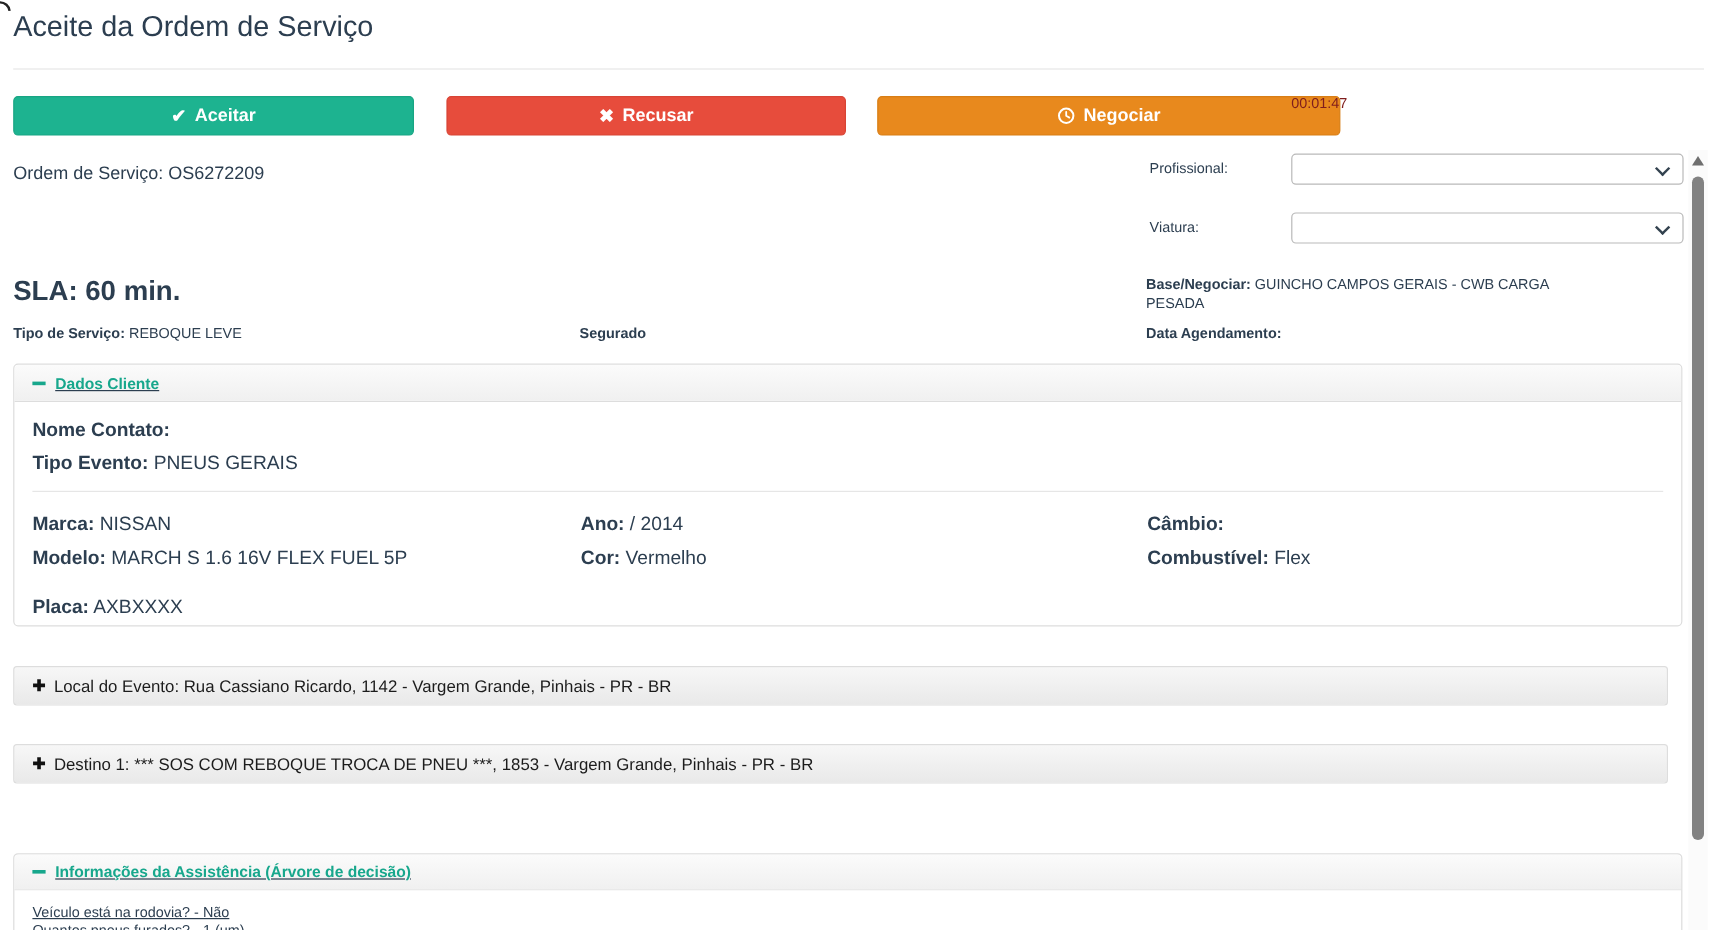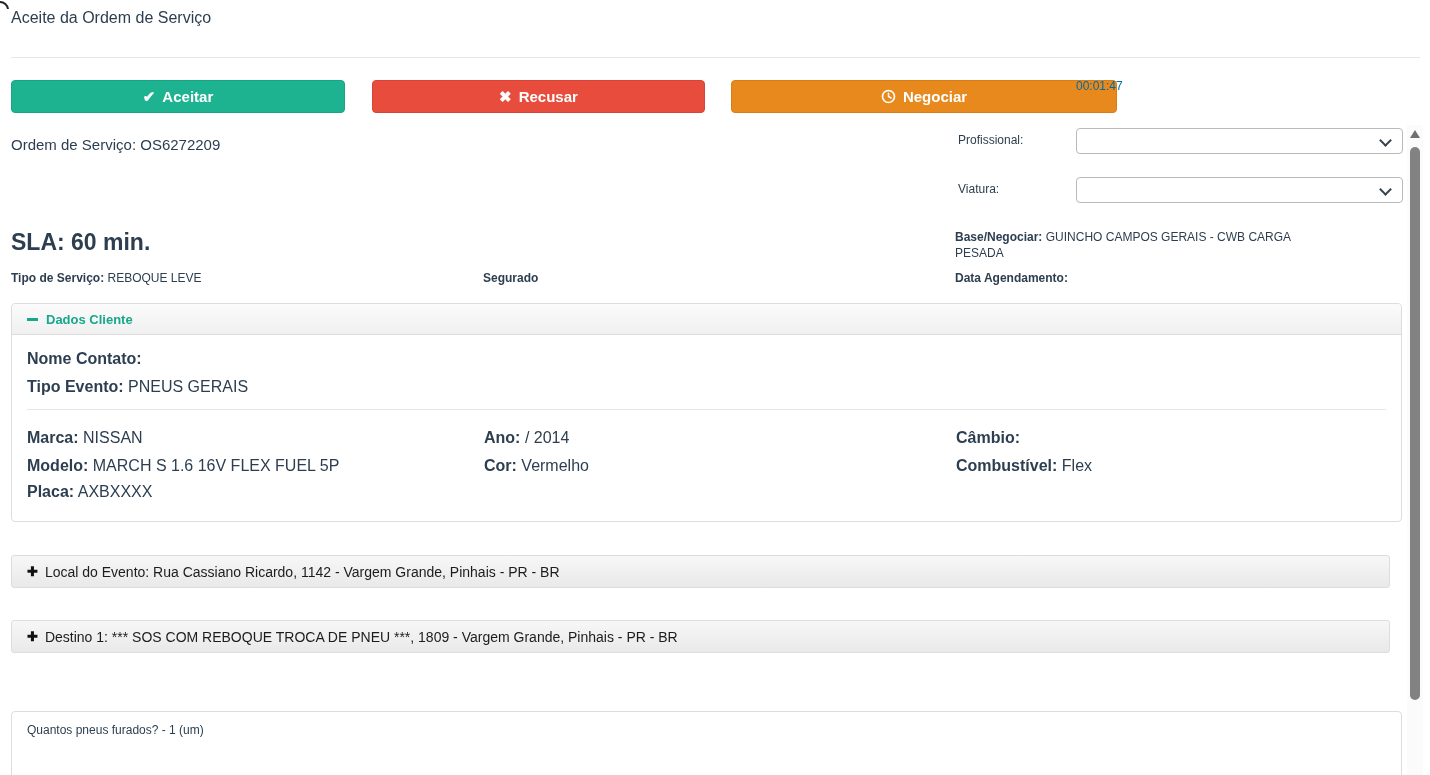--- a/index.html
+++ b/index.html
@@ -2,58 +2,58 @@
 <html><head>
 <meta charset="utf-8">
 <style>
   html,body{margin:0;padding:0;}
   body{
     width:1430px;height:775px;overflow:hidden;background:#fff;
     font-family:"Liberation Sans", sans-serif;color:#2c3e50;position:relative;
   }
   .abs{position:absolute;}
   
-  .page-title{left:11px;top:9px;font-size:16px;color:#2c3e50;}
+  .page-title{left:11px;top:9px;font-size:24px;color:#2c3e50;}
   .title-rule{left:11px;top:57px;width:1409px;border-top:1px solid #e7e7e7;height:0;}
   
   .btn{top:80px;height:33px;border-radius:4px;color:#fff;font-size:15px;font-weight:bold;
        display:flex;align-items:center;justify-content:center;gap:7px;cursor:pointer;box-sizing:border-box;}
   .btn-accept{left:11px;width:334px;background:#1db390;border:1px solid #18a583;}
   .btn-refuse{left:372px;width:333px;background:#e74c3c;border:1px solid #d84435;}
   .btn-negotiate{left:731px;width:386px;background:#e8891d;border:1px solid #d87e15;}
-  .timer{left:1076px;top:79px;font-size:12px;color:#0369a1;}
+  .timer{left:1076px;top:79px;font-size:12px;color:#7f1d1d;}
   
   .order-line{left:11px;top:136px;font-size:15px;}
   
   .form-label{font-size:12px;font-weight:normal;left:958px;}
   .lbl-prof{top:133px;} .lbl-viat{top:182px;}
   .select{left:1076px;width:327px;height:26px;background:#fff;border:1px solid #b9b9b9;
           border-radius:4px;box-sizing:border-box;position:absolute;}
   .sel-prof{top:128px;} .sel-viat{top:177px;}
   .select .chev{position:absolute;right:12px;top:7px;width:7px;height:7px;
           border-right:2px solid #33424f;border-bottom:2px solid #33424f;transform:rotate(45deg);}
   .select .sel-value{display:block;padding:5px 26px 0 8px;font-size:12px;white-space:nowrap;overflow:hidden;}
   
   .sla{left:11px;top:229px;font-size:23px;font-weight:bold;}
   .base-viatura{left:955px;top:229px;width:345px;font-size:12px;line-height:16px;}
   .labels-row{top:271px;font-size:12px;}
   .col1{left:11px;} .col2{left:483px;} .col3{left:955px;}
   .b{font-weight:bold;}
   
-  .panel{left:11px;width:1391px;border:1px solid #ddd;border-radius:4px;background:#fff;box-sizing:border-box;}
+  .panel{left:11px;width:1391px;border:1px solid #ddd;border-radius:4px;background:#fff;box-sizing:border-box;text-decoration:underline;}
   .panel-dados{top:303px;height:219px;}
   .panel-assist{top:711px;height:120px;}
   .panel-head{height:31px;background:linear-gradient(#fbfbfb,#f0f0f0);border-bottom:1px solid #ddd;
         display:flex;align-items:center;padding-left:15px;gap:8px;box-sizing:border-box;
         border-radius:4px 4px 0 0;}
   .panel-head-title{color:#17a78c;font-weight:bold;font-size:13px;}
   .minus-ic{width:11px;height:3px;background:#17a78c;display:inline-block;}
   .panel-body{position:relative;}
   .fld{position:absolute;font-size:16px;white-space:nowrap;}
-  .r-nome{top:15px;} .r-tipoev{top:43px;} .r1{top:94px;} .r2{top:122px;} .r3{top:148px;}
+  .r-nome{top:15px;} .r-tipoev{top:43px;} .r1{top:94px;} .r2{top:122px;} .r3{top:163px;}
   .dados-divider{position:absolute;left:15px;right:15px;top:74px;border-top:1px solid #e6e6e6;height:0;}
   .in1{left:15px;} .in2{left:472px;} .in3{left:944px;}
   
   .bar{left:11px;width:1379px;height:33px;background:linear-gradient(#f7f7f7,#e9e9e9);
        border:1px solid #ddd;border-radius:3px;display:flex;align-items:center;gap:7px;
        padding-left:15px;box-sizing:border-box;font-size:14px;color:#1c1c1c;cursor:pointer;}
   .bar-local{top:555px;} .bar-destino{top:620px;}
   .plus-ic{font-size:13px;font-weight:bold;color:#111;line-height:1;}
   .assist-body{padding:11px 15px;font-size:12px;line-height:15px;color:#2c3e50;}
   
@@ -167,25 +167,30 @@
     </div>
   </div>
 </div>
 
 <div class="abs bar bar-local">
   <span class="plus-ic">✚</span>
   <span>Local do Evento: Rua Cassiano Ricardo, 1142 - Vargem Grande, Pinhais - PR - BR</span>
 </div>
 <div class="abs bar bar-destino">
   <span class="plus-ic">✚</span>
-  <span>Destino 1: *** SOS COM REBOQUE TROCA DE PNEU ***, 1809 - Vargem Grande, Pinhais - PR - BR</span>
+  <span>Destino 1: *** SOS COM REBOQUE TROCA DE PNEU ***, 1853 - Vargem Grande, Pinhais - PR - BR</span>
 </div>
 
 <div class="abs panel panel-assist">
+  <div class="panel-head" style="height:30px;">
+    <span class="minus-ic"></span>
+    <span class="panel-head-title">Informações da Assistência (Árvore de decisão)</span>
+  </div>
   <div class="assist-body">
+    <div>Veículo está na rodovia? - Não</div>
     <div>Quantos pneus furados? - 1 (um)</div>
   </div>
 </div>
 
 <div class="abs scrollbar">
   <div class="sb-arrow"></div>
   <div class="sb-thumb"></div>
 </div>
 
 </body></html>

